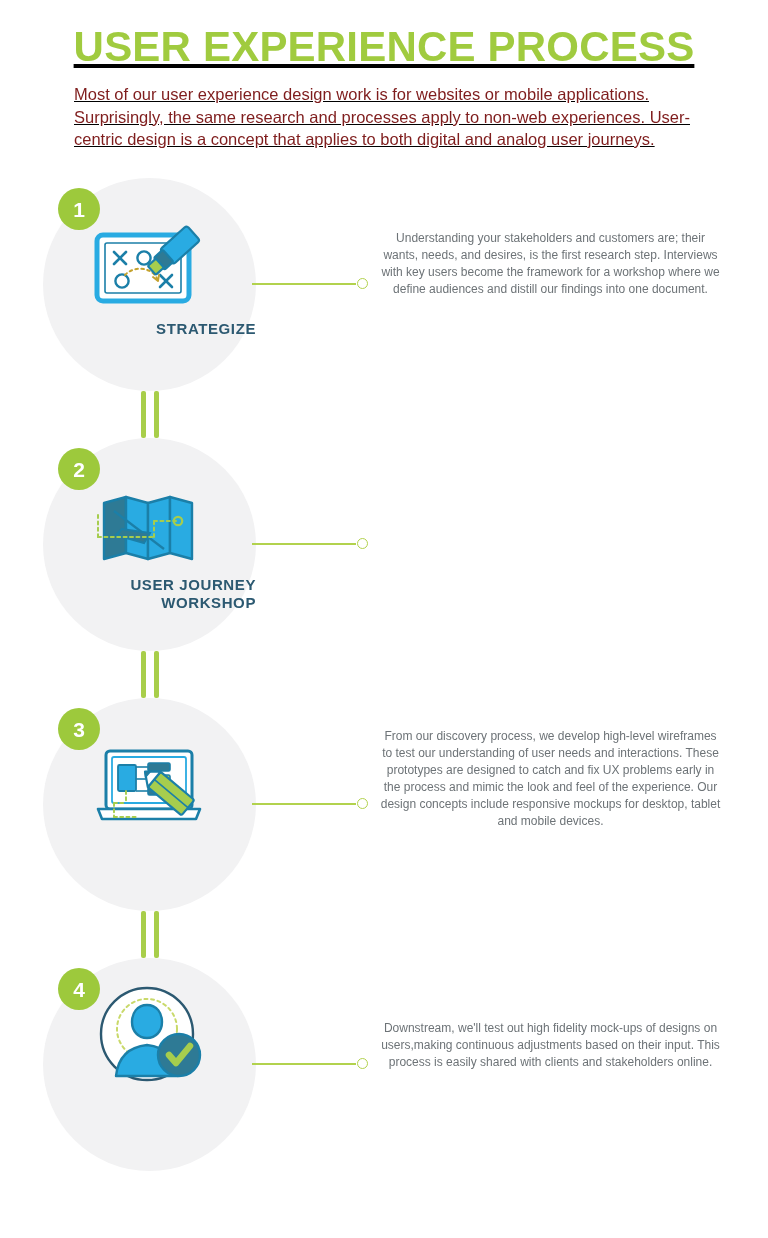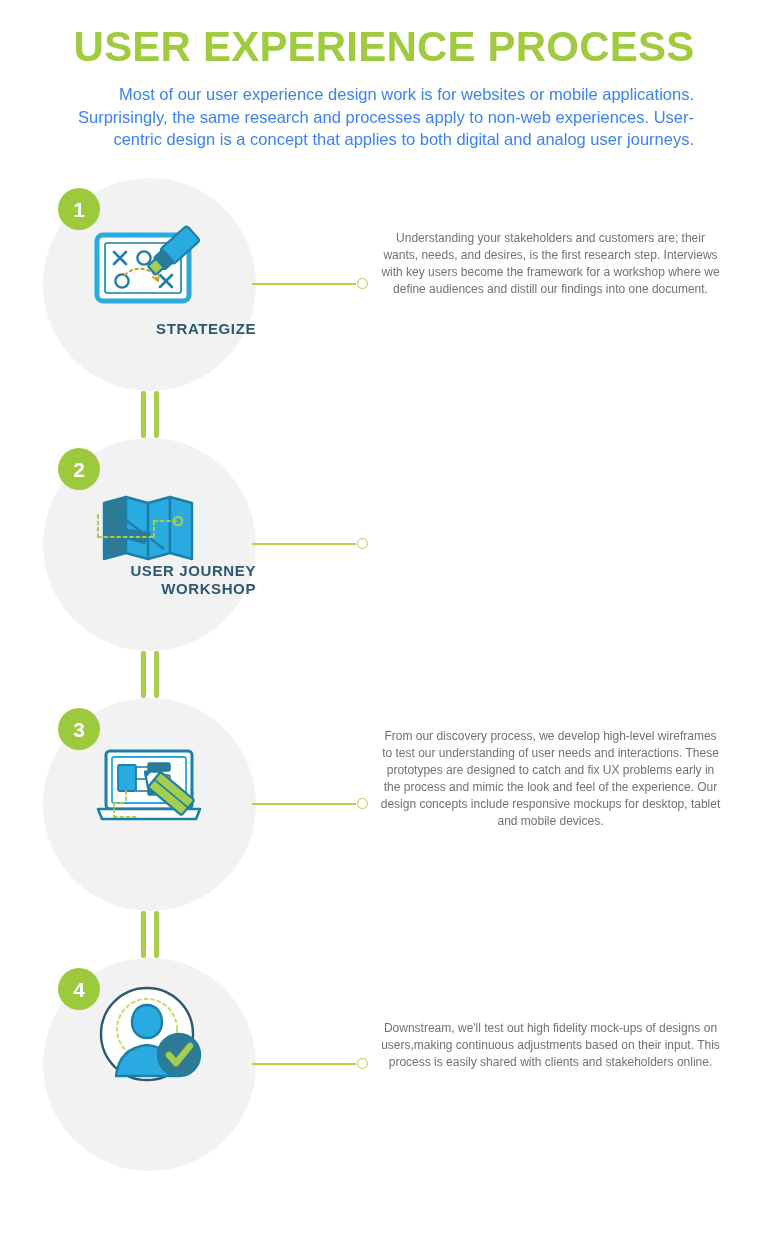--- a/index.html
+++ b/index.html
@@ -11,41 +11,42 @@
     background: #ffffff;
     font-family: "Liberation Sans", sans-serif;
   }
 
   .page {
     position: relative;
     width: 768px;
     height: 1238px;
     overflow: hidden;
     background: #ffffff;
+    text-decoration: underline;
   }
 
   
   .header {
     padding-top: 24px;
     text-align: center;
   }
   .main-title {
     font-size: 42px;
     font-weight: bold;
     letter-spacing: 0.2px;
     color: #a0cb3f;
     line-height: 1.08;
   }
   .intro {
     margin: 14px auto 16px;
     width: 620px;
     font-size: 16.5px;
     line-height: 1.35;
-    color: #3b82f6;
-    text-align: right;
+    color: #7f1d1d;
+    text-align: left;
   }
 
   
   .steps {
     position: relative;
     margin-top: 28px;
   }
 
   .step {
     position: relative;
@@ -103,21 +104,21 @@
     top: 142px;
     width: 213px;
     text-align: right;
     color: #2c5971;
     font-size: 15px;
     font-weight: bold;
     letter-spacing: 0.6px;
     line-height: 1.22;
     z-index: 3;
   }
-  .step-label.tall { top: 124px; }
+  .step-label.tall { top: 138px; }
 
   
   .vconnect {
     position: absolute;
     left: 141px;
     width: 18px;
     display: flex;
     justify-content: space-between;
     z-index: 1;
   }

